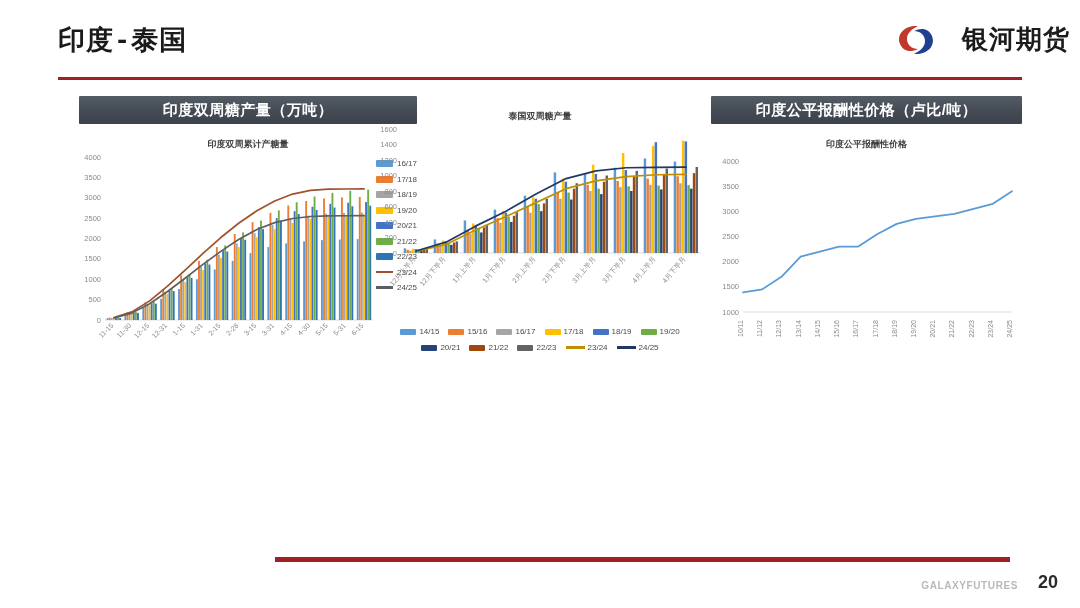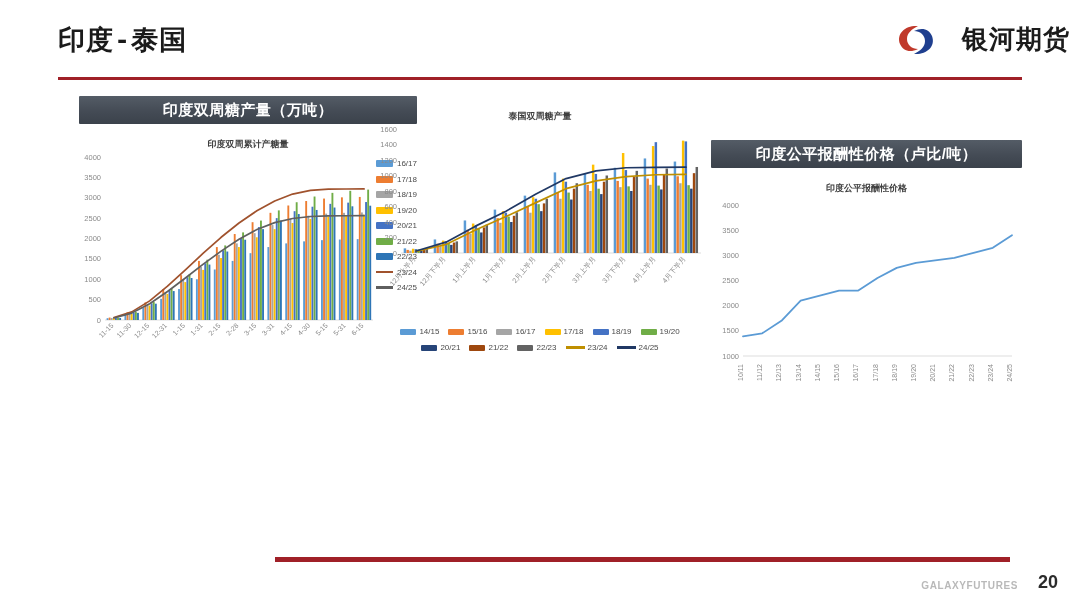--- a/index.html
+++ b/index.html
@@ -20,21 +20,21 @@
   .logo{
     position:absolute;right:10px;top:22px;display:flex;align-items:flex-end;gap:24px;
   }
   .logo-mark{position:relative;width:44px;height:34px;}
   .logo-text{font-size:26px;font-weight:bold;color:#1b1b1b;letter-spacing:1px;}
 
   
   .panel{position:absolute;top:96px;}
   .panel1{left:31px;width:338px;margin-left:48px;}
   .panel2{left:375px;width:330px;}
-  .panel3{left:711px;width:311px;margin-top:44px;}
+  .panel3{left:711px;width:311px;}
 
   .panel-head{
     height:28px;line-height:28px;text-align:center;color:#ffffff;
     font-size:15px;font-weight:bold;letter-spacing:.5px;
     background:linear-gradient(180deg,#545c66 0%,#444b55 55%,#3b424b 100%);
     border-radius:1px;
   }
   .chart-caption{
     text-align:center;font-size:9px;color:#3f3f3f;margin-top:14px;font-weight:bold;
   }

